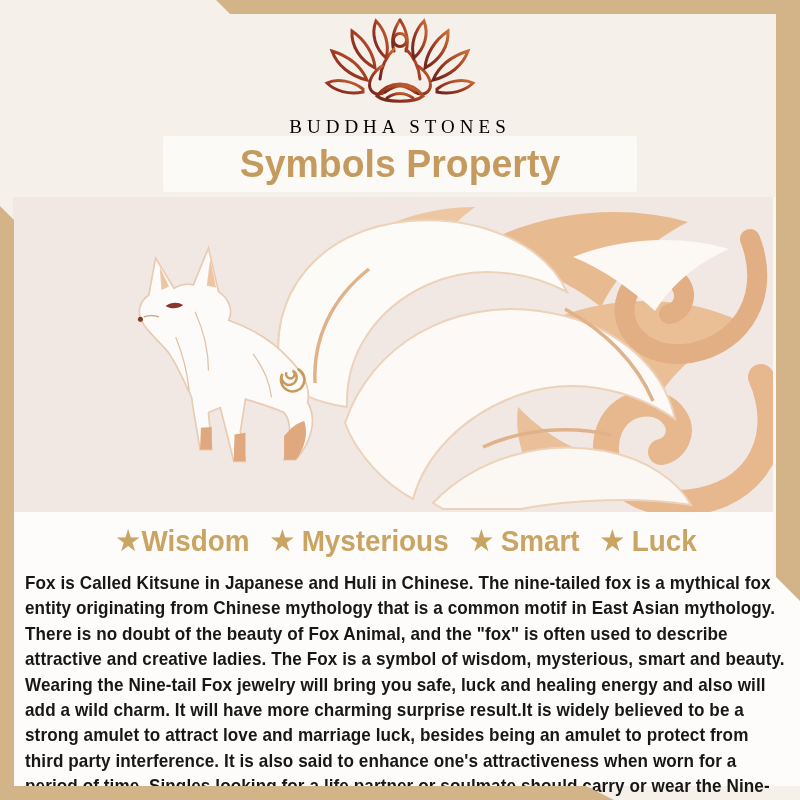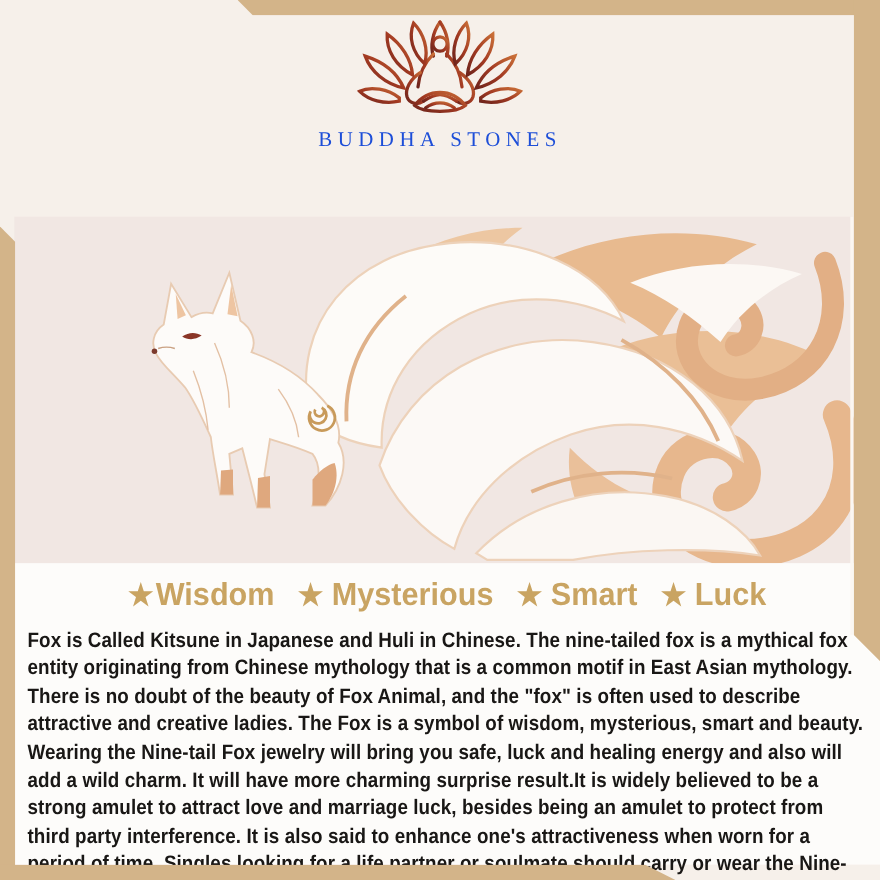--- a/index.html
+++ b/index.html
@@ -15,21 +15,21 @@
   .frame-right-line{position:absolute;left:773px;top:197px;width:3px;height:380px;
              background:#fbf7f2;z-index:6;}
   .frame-left{left:0;top:206px;width:14px;height:594px;
              clip-path:polygon(0 0,14px 14px,14px 594px,0 594px);}
   .frame-bottom{left:0;top:786px;width:614px;height:14px;
              clip-path:polygon(0 0,586px 0,614px 14px,0 14px);}
 
   
   .header{position:absolute;left:0;top:18px;width:800px;text-align:center;z-index:2;}
   .brand-name{margin-top:2px;font-family:"Liberation Serif",serif;font-size:19px;
-              letter-spacing:5px;color:#1d4ed8;}
+              letter-spacing:5px;color:#000000;}
 
   .title-band{position:absolute;left:163px;top:136px;width:474px;height:56px;
               background:#fcfaf6;border-radius:2px;z-index:2;}
   .title-band h1{margin:0;height:56px;line-height:56px;text-align:center;
               font-size:39px;font-weight:700;color:#c49a5e;
               transform:scaleX(.96);transform-origin:50% 50%;}
 
   
   .hero{position:absolute;left:13px;top:197px;width:764px;height:315px;
         background:#f1e7e3;z-index:1;}
@@ -89,20 +89,23 @@
         <path d="M100 50 C115 42 124 28 123 13 C110 22 101 36 100 50 Z"></path>
         <path d="M42 62 C25 58 12 47 7 33 C23 38 36 48 42 62 Z"></path>
         <path d="M108 62 C125 58 138 47 143 33 C127 38 114 48 108 62 Z"></path>
         <path d="M38 74 C24 77 10 73 2 65 C12 60 28 63 38 71 Z"></path>
         <path d="M112 74 C126 77 140 73 148 65 C138 60 122 63 112 71 Z"></path>
       </g>
     </svg>
     <div class="brand-name">BUDDHA STONES</div>
   </div>
 
+  <div class="title-band">
+    <h1>Symbols Property</h1>
+  </div>
 
   <div class="hero">
     <svg width="764" height="315" viewBox="0 0 764 315">
 
       <path d="M300 95 C330 40 395 10 462 10 C432 32 414 58 406 92 C370 78 332 83 300 95 Z" fill="#edc7a2"></path>
       <path d="M455 55 C520 15 605 5 675 25 C635 45 605 75 588 110 C550 80 505 62 455 55 Z" fill="#e8ba8f"></path>
       <path d="M545 120 C610 95 685 100 738 130 C700 142 668 166 648 196 C622 166 585 138 545 120 Z" fill="#eabf96"></path>
       <path d="M505 210 C540 246 580 264 622 264 C600 286 576 300 552 306 C518 288 500 250 505 210 Z" fill="#eac09a"></path>
 
       <path d="M737 42 C758 95 732 146 678 156 C634 164 602 132 614 99 C623 74 656 68 668 88 C675 100 669 115 656 117" fill="none" stroke="#e2af85" stroke-width="20" stroke-linecap="round"></path>

